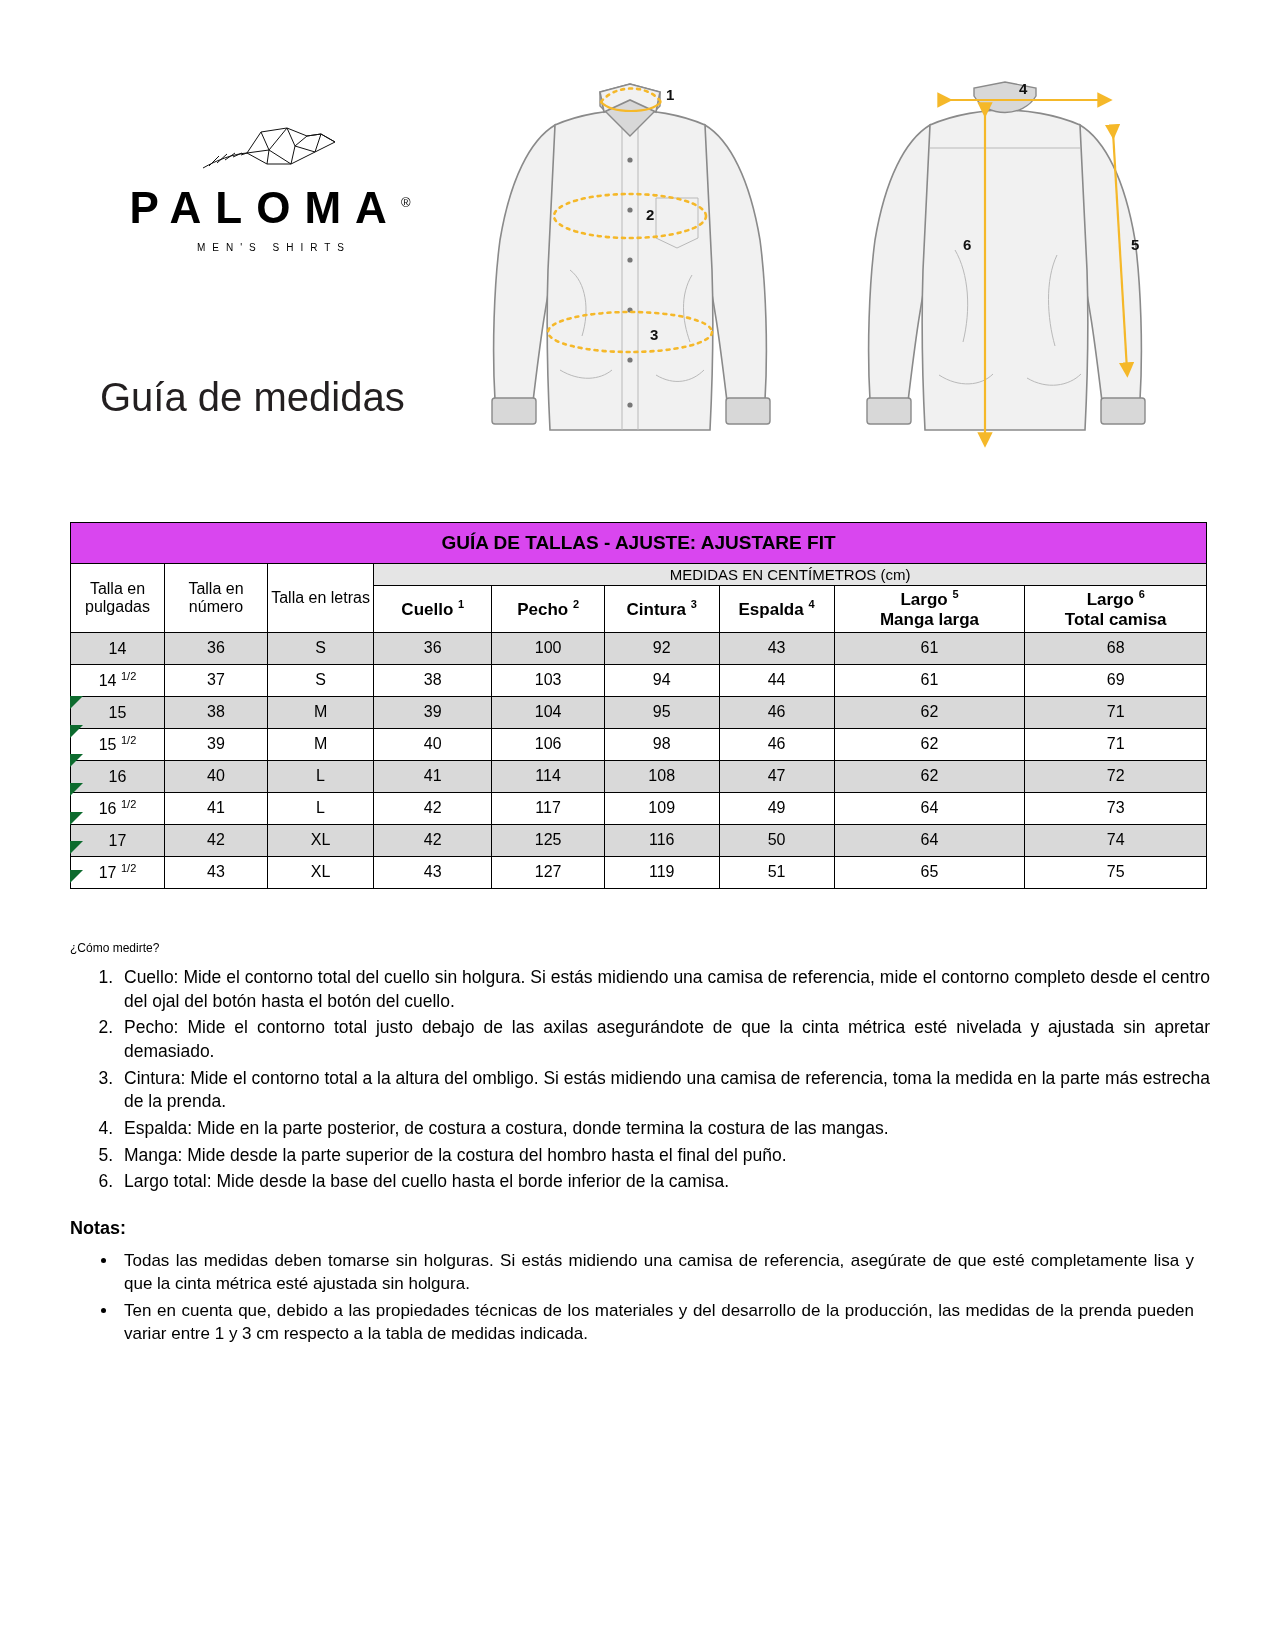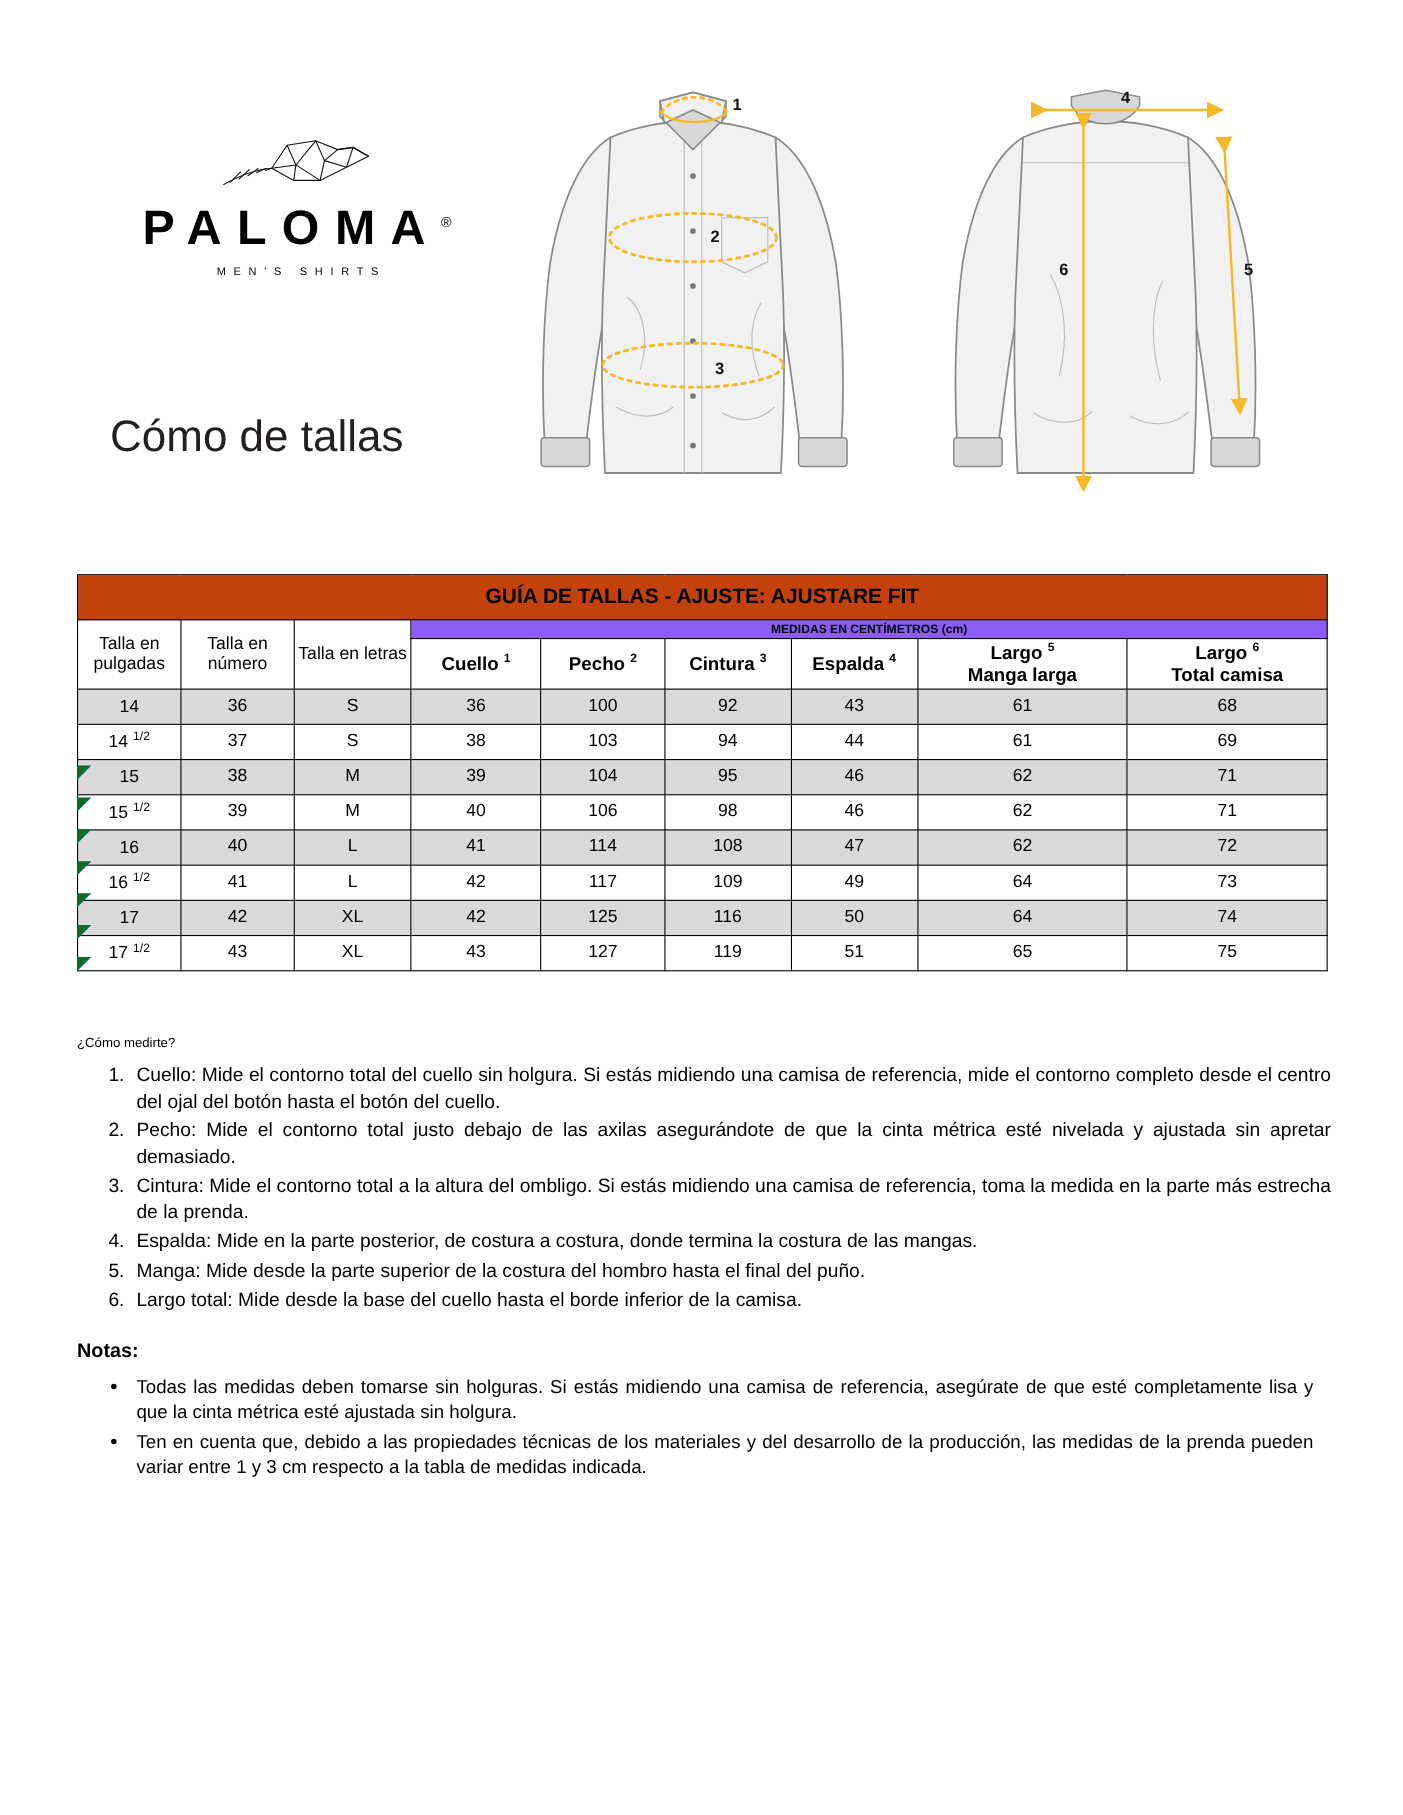--- a/index.html
+++ b/index.html
@@ -78,21 +78,21 @@
     width: 1137px;
     border-collapse: collapse;
     font-size: 15.5px;
   }
   .size-table td, .size-table th {
     border: 1px solid #000;
     text-align: center;
     padding: 2px 3px;
   }
   .title-row th {
-    background: #c2410c;
+    background: #d946ef;
     font-size: 19px;
     font-weight: bold;
     padding: 9px 0;
     margin-top: 32px;
   }
   .head-cell {
     background: #ffffff;
     font-weight: bold;
     font-size: 17px;
     vertical-align: middle;
@@ -185,21 +185,21 @@
         <path d="M140 22 L126 14"></path>
         <path d="M72 44 L74 30"></path>
         <path d="M8 48 C22 40 38 34 52 33"></path>
         <path d="M14 46 L24 36 M22 43 L32 34 M30 40 L40 33 M38 37 L47 33 M46 35 L52 33"></path>
       </g>
     </svg>
     <div class="brand-name"><span>PALOMA</span><span class="brand-reg">®</span></div>
     <div class="brand-sub">MEN'S SHIRTS</div>
   </div>
 
-  <div class="page-title">Cómo de tallas</div>
+  <div class="page-title">Guía de medidas</div>
 
   <svg class="illus" viewBox="0 0 760 420">
     <defs>
       <style>
         .shirt-fill { fill:#f1f1f1; stroke:#8a8a8a; stroke-width:1.6; }
         .shirt-dark { fill:#d8d8d8; stroke:#8a8a8a; stroke-width:1.4; }
         .seam { fill:none; stroke:#b9b9b9; stroke-width:1; }
         .guide { fill:none; stroke:#f5b829; stroke-width:2.2; }
         .guide-d { fill:none; stroke:#f5b829; stroke-width:2.6; stroke-dasharray:3 5; stroke-linecap:round; }
         .num { font-family:"Liberation Sans", sans-serif; font-size:15px; font-weight:bold; fill:#111; }
@@ -270,21 +270,21 @@
 
 <table class="size-table">
   <thead>
     <tr class="title-row">
       <th colspan="9">GUÍA DE TALLAS - AJUSTE: AJUSTARE FIT</th>
     </tr>
     <tr>
       <th class="head-cell small" rowspan="2" style="width:88px">Talla en pulgadas</th>
       <th class="head-cell small" rowspan="2" style="width:98px">Talla en número</th>
       <th class="head-cell small" rowspan="2" style="width:102px">Talla en letras</th>
-      <th class="cm-row" colspan="6" style="background:#8b5cf6;font-weight:bold;font-size:11px">MEDIDAS EN CENTÍMETROS (cm)</th>
+      <th class="cm-row" colspan="6" style="background:#e5e5e5;font-weight:normal;font-size:15px">MEDIDAS EN CENTÍMETROS (cm)</th>
     </tr>
     <tr>
       <th class="head-cell" style="width:114px"><span>Cuello</span> <sup>1</sup></th>
       <th class="head-cell" style="width:108px"><span>Pecho</span> <sup>2</sup></th>
       <th class="head-cell" style="width:110px"><span>Cintura</span> <sup>3</sup></th>
       <th class="head-cell" style="width:110px"><span>Espalda</span> <sup>4</sup></th>
       <th class="head-cell" style="width:190px"><span>Largo</span> <sup>5</sup><br><span>Manga larga</span></th>
       <th class="head-cell" style="width:180px"><span>Largo</span> <sup>6</sup><br><span>Total camisa</span></th>
     </tr>
   </thead>

